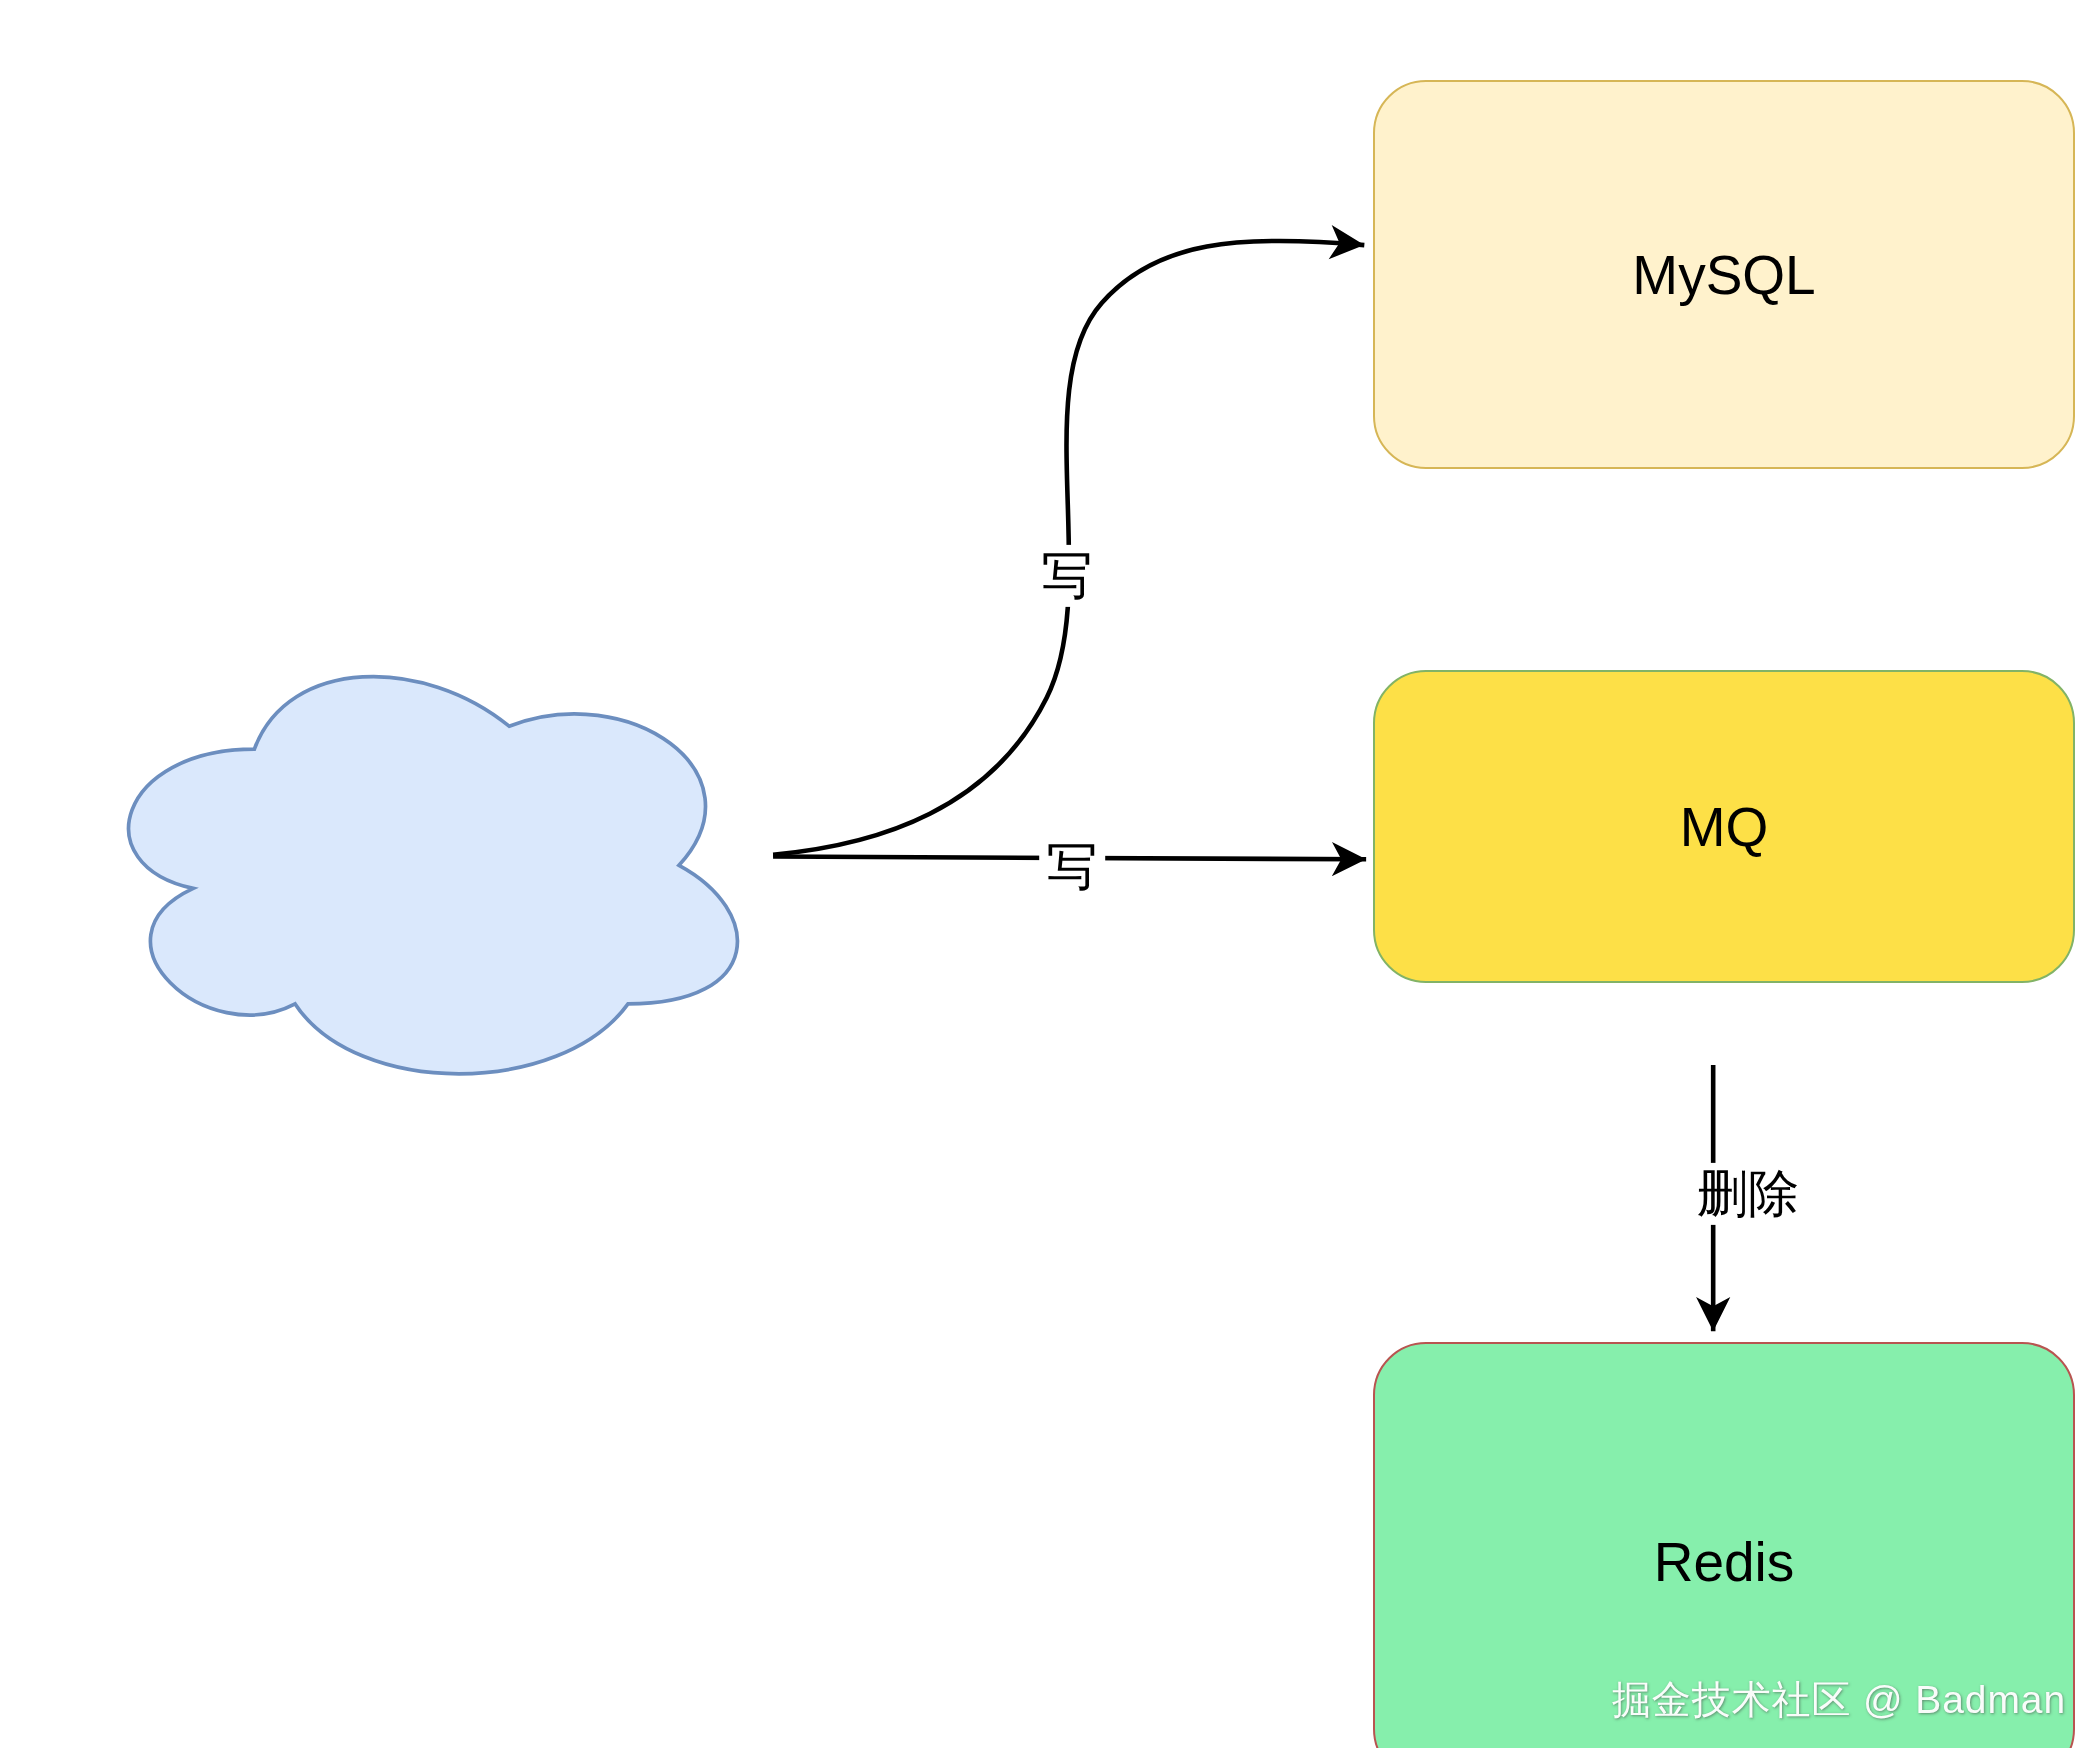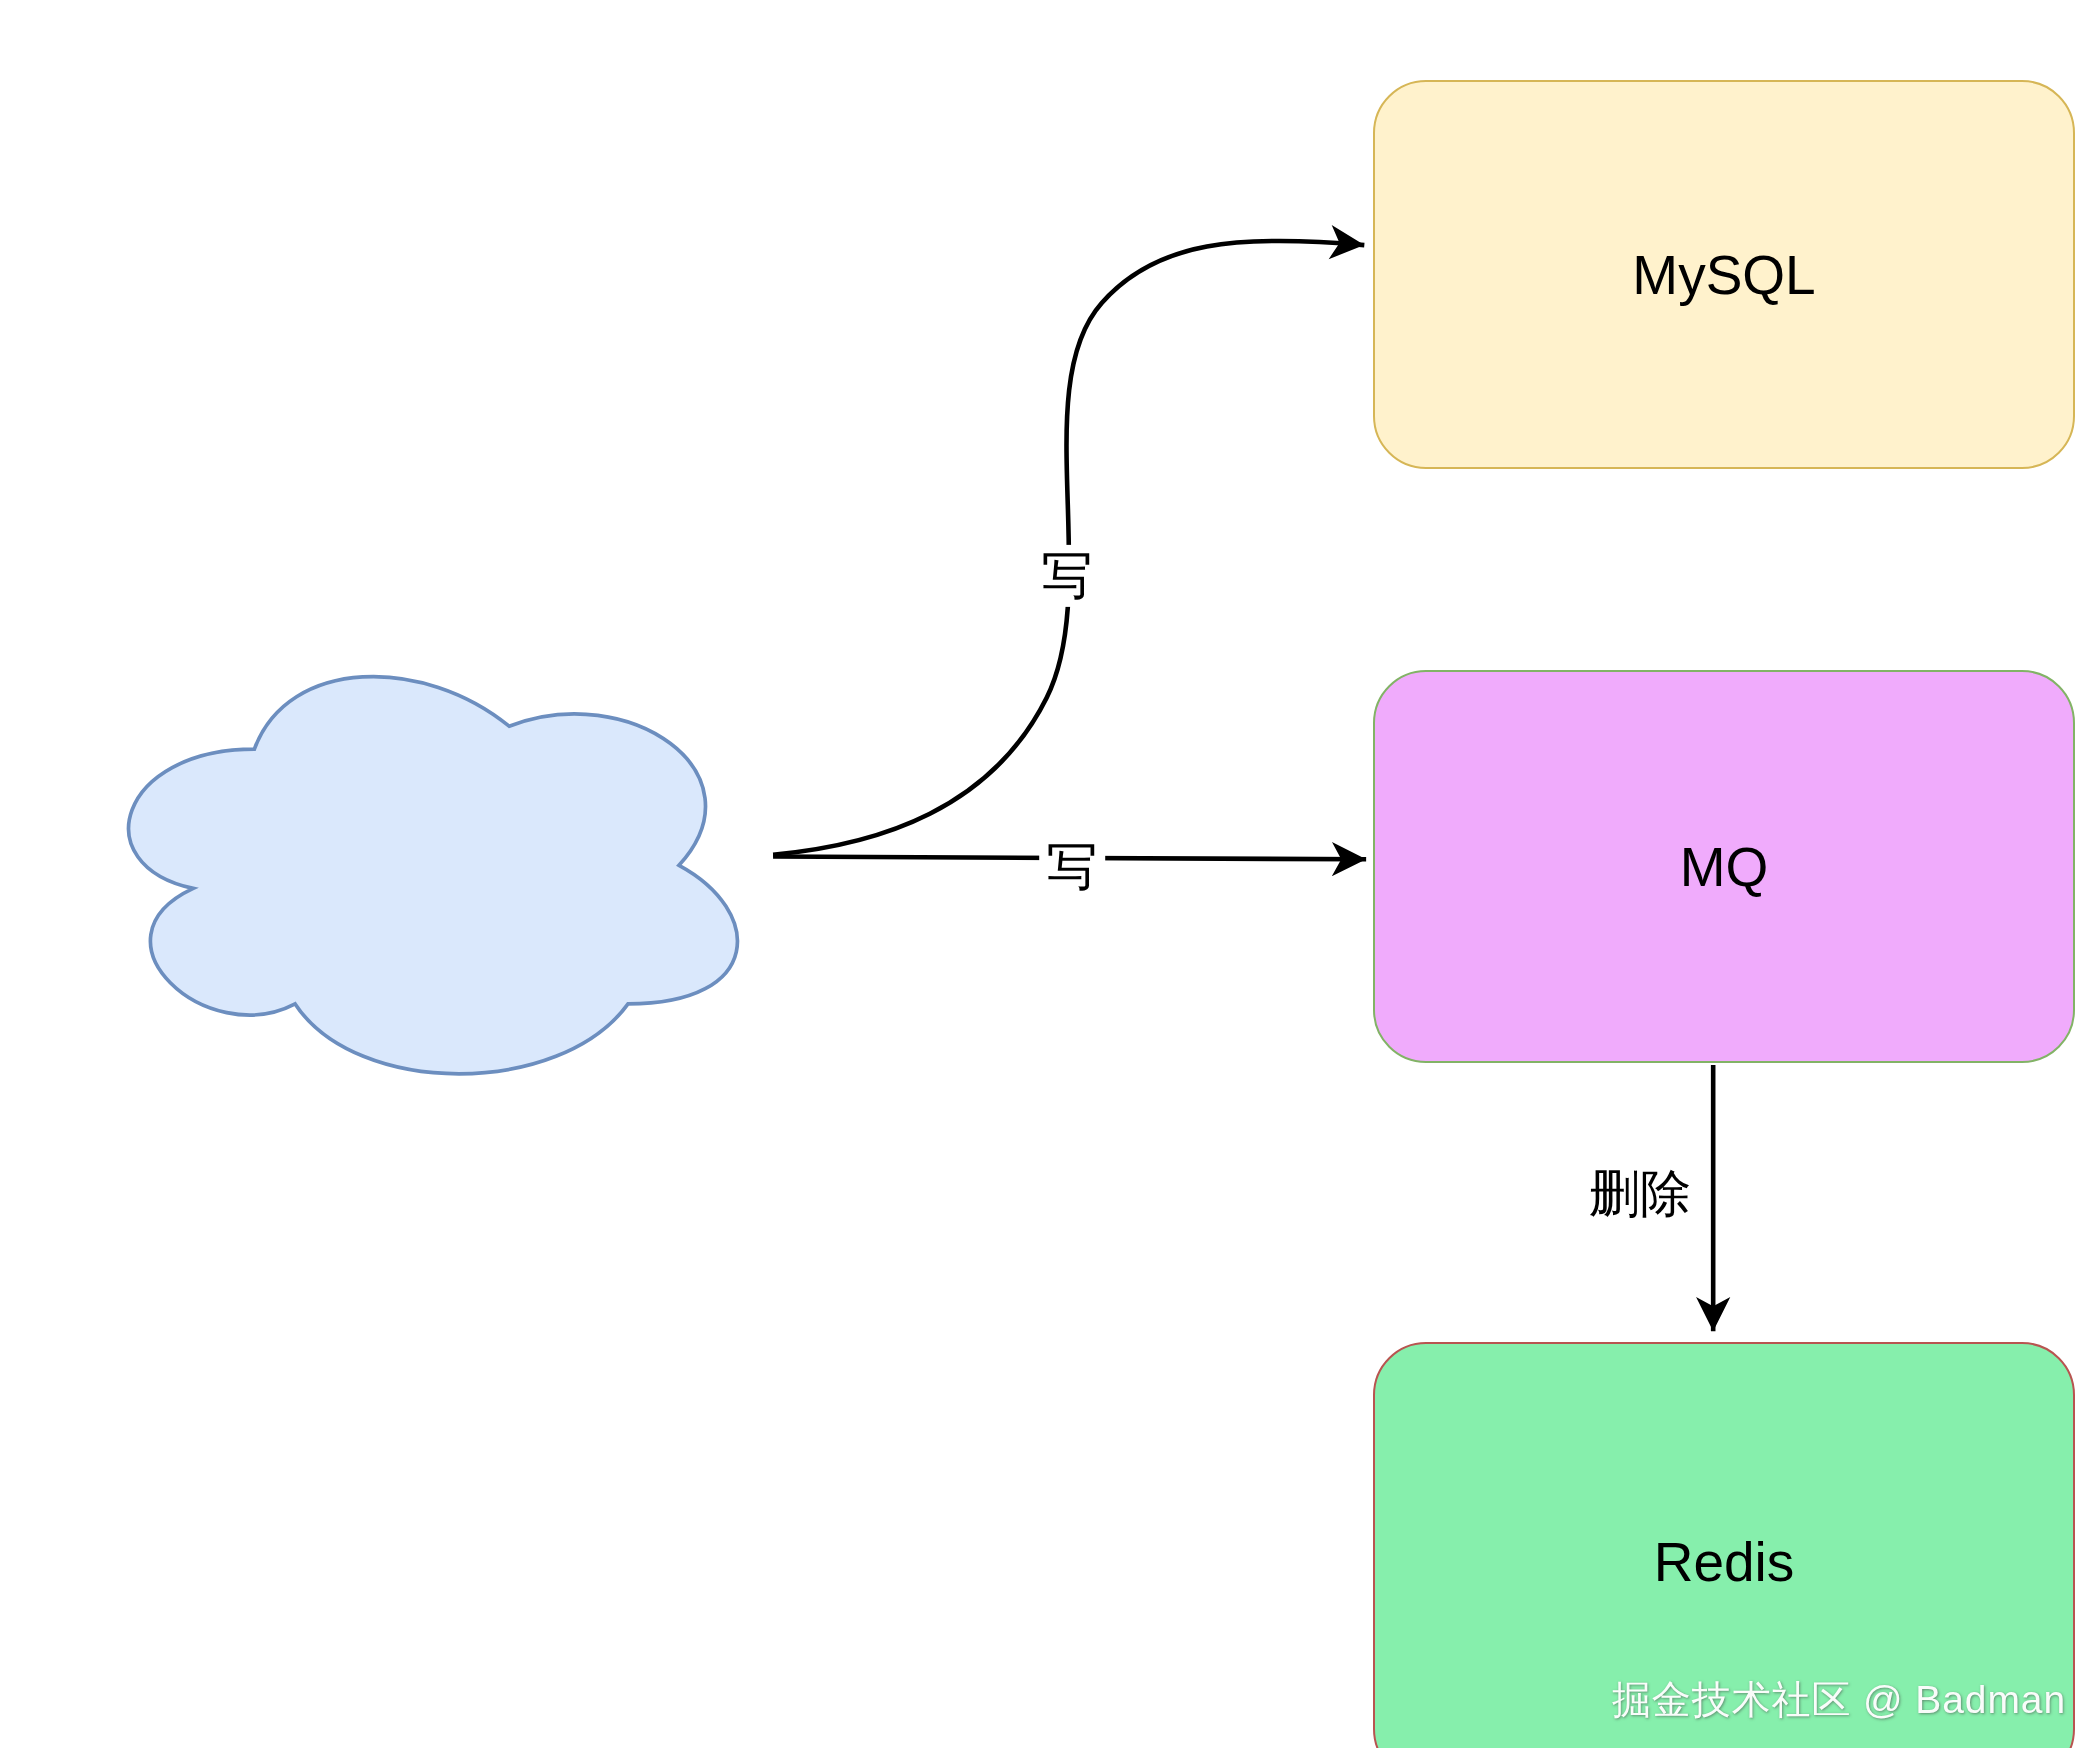--- a/index.html
+++ b/index.html
@@ -36,22 +36,22 @@
     border-radius: 53px;
     border: 2.8px solid;
   }
   .node-mysql {
     left: 1373px; top: 40px; width: 702px; height: 389px;
     background: #FFF2CC;
     border-color: #D6B656;
     margin-top: 40px;
   }
   .node-mq {
-    left: 1373px; top: 670px; width: 702px; height: 393px;
-    background: #f0abfc;
+    left: 1373px; top: 670px; width: 702px; height: 313px;
+    background: #fde047;
     border-color: #82B366;
   }
   .node-redis {
     left: 1373px; top: 1342px; width: 702px; height: 440px;
     background: #86efac;
     border-color: #B85450;
   }
   .node-app-label {
     left: 84px; top: 634px; width: 680px; height: 464px;
     background: transparent;
@@ -62,21 +62,21 @@
     transform: translate(-50%, -50%);
     background: #ffffff;
     color: #000000;
     font-size: 51px;
     line-height: 1.15;
     padding: 1.8px 7.3px;
     white-space: nowrap;
   }
   .edge-label-write-mysql { left: 1067px; top: 576px; }
   .edge-label-write-mq    { left: 1072px; top: 867px; }
-  .edge-label-delete      { left: 1640px; top: 1194px; }
+  .edge-label-delete      { left: 1748px; top: 1194px; }
   .watermark {
     position: absolute;
     right: 31px;
     top: 1673px;
     font-size: 39px;
     color: rgba(255, 255, 255, 0.96);
     text-shadow: 0.9px 0.9px 2.8px rgba(60, 60, 60, 0.55);
     letter-spacing: 0.9px;
     white-space: nowrap;
   }

